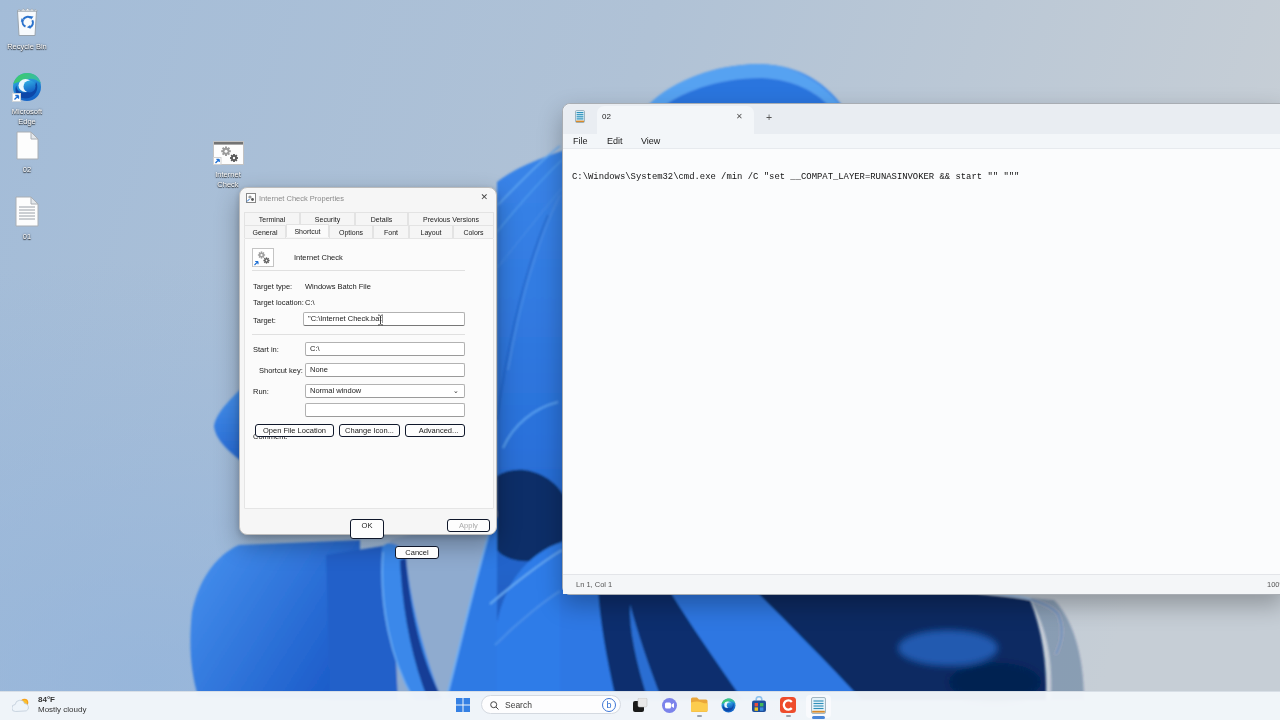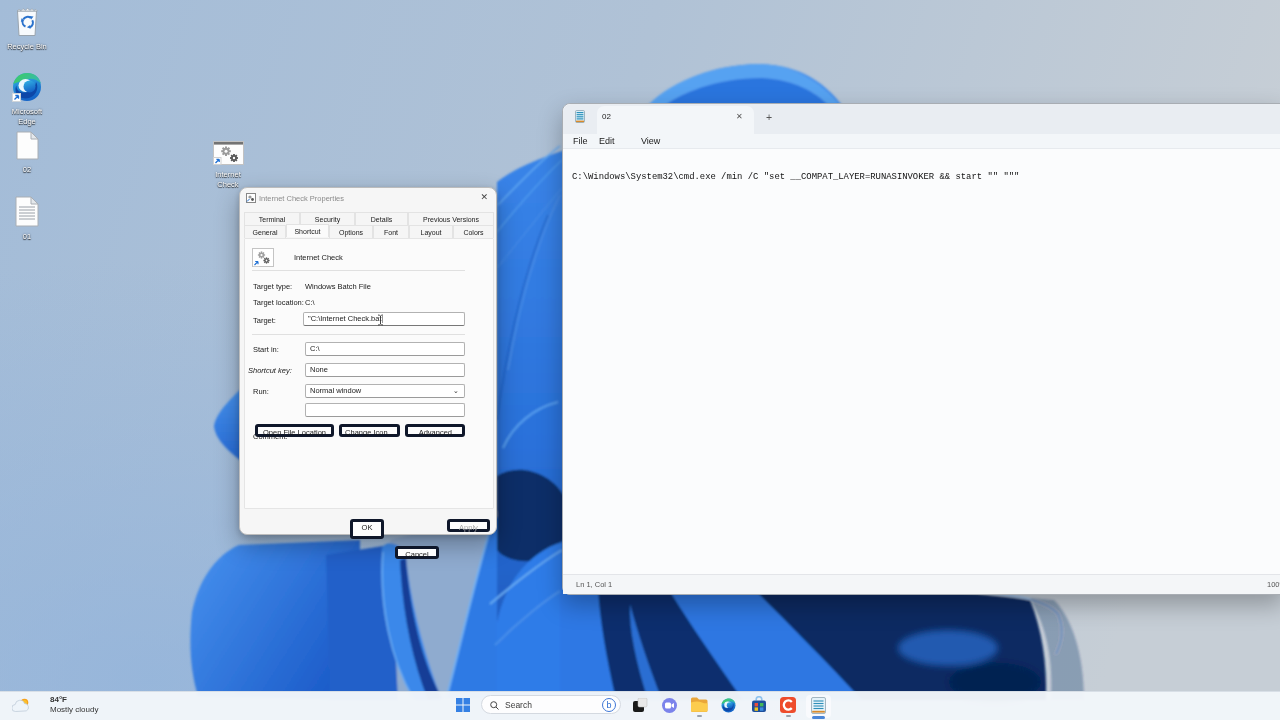--- a/index.html
+++ b/index.html
@@ -13,35 +13,35 @@
 #dlg { position:absolute; left:239px; top:187px; width:258px; height:348px; background:#f6f6f6; border:1px solid #bcbcbc; border-radius:8px; box-shadow:0 10px 24px rgba(0,0,0,.30), 0 2px 6px rgba(0,0,0,.18); font-size:7.5px; color:#1a1a1a; }
 #dlg .tbar { position:absolute; left:0; top:0; right:0; height:25px; }
 #dlg .ttl { position:absolute; left:19px; top:6px; color:#8b8b8b; font-size:7.5px; }
 #dlg .tclose { position:absolute; right:8px; top:4px; color:#444; font-size:9px; font-weight:400; }
 .tabpage { position:absolute; left:4px; top:50px; width:250px; height:271px; background:#fbfbfb; border:1px solid #e5e5e5; border-radius:1px; }
 .tabs { position:absolute; left:4px; top:24px; width:250px; font-size:7px; }
 .tabs .r { display:flex; height:13px; }
 .tabs span { display:block; text-align:center; padding-top:2.5px; border:1px solid #e3e3e3; background:#f5f5f5; border-bottom:none; height:13px; }
 .lblrow { position:absolute; font-size:7.5px; color:#1a1a1a; }
 .inp { position:absolute; background:#fff; border:1px solid #b2b2b2; border-bottom-color:#9a9a9a; border-radius:2px; font-size:7.5px; color:#1a1a1a; line-height:12px; padding-left:4px; }
-.btn { position:absolute; background:#fdfdfd; border:3px solid #0f172a; border-radius:3px; font-size:7.5px; color:#1a1a1a; text-align:center; line-height:11px; }
+.btn { position:absolute; background:#fdfdfd; border:1px solid #0f172a; border-radius:3px; font-size:7.5px; color:#1a1a1a; text-align:center; line-height:11px; }
 .sep { position:absolute; height:1px; background:#e0e0e0; }
 
 
 #np { position:absolute; left:562px; top:103px; width:722px; height:492px; background:#fbfcfd; border:1px solid #a8adb3; border-radius:8px 0 0 8px; box-shadow:0 10px 24px rgba(0,0,0,.28); }
 #np .tabbar { position:absolute; left:0; top:0; right:0; height:30px; background:#e9edf2; border-radius:8px 0 0 0; }
 #np .tab { position:absolute; left:34px; top:2px; width:157px; height:28px; background:#f3f6f9; border-radius:7px 7px 0 0; }
 #np .menu { position:absolute; left:0; top:30px; right:0; height:15px; background:#f3f6f9; border-bottom:1px solid #e7eaee; font-size:9px; color:#1b1b1b; }
 #np .body { position:absolute; left:0; top:46px; right:0; bottom:20px; background:#fbfcfd; }
 #np .status { position:absolute; left:0; bottom:0; right:0; height:20px; background:#f4f6f8; border-top:1px solid #e3e5e9; font-size:7.5px; color:#555; }
 
 
 #tb { position:absolute; left:0; top:691px; width:1280px; height:29px; background:rgba(242,246,250,.97); border-top:1px solid rgba(210,218,226,.8); }
 #tb .w { position:absolute; left:12px; top:3px; display:flex; align-items:center; }
-#tb .wtxt { margin-left:20px; font-size:8px; color:#333; line-height:10px; }
+#tb .wtxt { margin-left:8px; font-size:8px; color:#333; line-height:10px; }
 .tray { position:absolute; top:0; height:29px; font-size:8px; color:#222; }
 </style>
 </head>
 <body>
 <div id="desk">
 <svg id="wall" width="1280" height="720" viewBox="0 0 1280 720">
   <defs>
     <linearGradient id="bg" x1="0" y1="0" x2="1" y2="0.18">
       <stop offset="0" stop-color="#a3bcd8"></stop>
       <stop offset="0.5" stop-color="#b0c2d6"></stop>
@@ -270,21 +270,21 @@
   <div class="lblrow" style="left:13px; top:110px;">Target location:</div>
   <div class="lblrow" style="left:65px; top:110px;">C:\</div>
   <div class="lblrow" style="left:13px; top:128px;">Target:</div>
   <div class="inp" style="left:63px; top:124px; width:162px; height:14px; border-bottom-color:#777;">"C:\Internet Check.bat<span style="color:#555">|</span></div>
   <svg style="position:absolute;left:137px;top:126px" width="7" height="12" viewBox="0 0 7 12">
         <path d="M1 1 C2.2 1 3 1.4 3.5 2 C4 1.4 4.8 1 6 1 M3.5 2 V10 M1 11 C2.2 11 3 10.6 3.5 10 C4 10.6 4.8 11 6 11" fill="none" stroke="#333" stroke-width="0.9"></path>
       </svg>
   <div class="sep" style="left:12px; top:146px; width:213px;"></div>
   <div class="lblrow" style="left:13px; top:157px;">Start in:</div>
   <div class="inp" style="left:65px; top:154px; width:160px; height:14px;">C:\</div>
-  <div class="lblrow" style="left:8px; top:178px;font-style:italic;">Shortcut key:</div>
+  <div class="lblrow" style="left:19px; top:178px;">Shortcut key:</div>
   <div class="inp" style="left:65px; top:175px; width:160px; height:14px;">None</div>
   <div class="lblrow" style="left:13px; top:199px;">Run:</div>
   <div class="inp" style="left:65px; top:196px; width:160px; height:14px;">Normal window<span style="position:absolute;right:5px;top:0;color:#444;">⌄</span></div>
   <div class="lblrow" style="left:13px; top:218px;margin-top:26px;">Comment:</div>
   <div class="inp" style="left:65px; top:215px; width:160px; height:14px;"></div>
   <div class="btn" style="left:15px; top:236px; width:79px; height:13px;">Open File Location</div>
   <div class="btn" style="left:99px; top:236px; width:61px; height:13px;">Change Icon...</div>
   <div class="btn" style="left:165px; top:236px; width:60px; height:13px;padding-left:7px;">Advanced...</div>
   <div class="btn" style="left:110px; top:331px; width:34px; height:20px;">OK</div>
   <div class="btn" style="left:155px; top:331px; width:44px; height:13px;margin-top:27px;">Cancel</div>
@@ -303,21 +303,21 @@
           </g>
           <rect x="1" y="10.6" width="8" height="1.5" fill="#d98a2b"></rect>
         </svg>
     <div class="tab"></div>
     <div style="position:absolute;left:39px;top:8px;font-size:8px;color:#1b1b1b;">02</div>
     <div style="position:absolute;left:173px;top:8px;font-size:8px;color:#555;">✕</div>
     <div style="position:absolute;left:203px;top:6.5px;font-size:10.5px;color:#555;font-weight:300;">+</div>
   </div>
   <div class="menu">
     <span style="position:absolute;left:10px;top:2px;">File</span>
-    <span style="position:absolute;left:36px;top:2px;">Edit</span>
+    <span style="position:absolute;left:44px;top:2px;">Edit</span>
     <span style="position:absolute;left:78px;top:2px;">View</span>
   </div>
   <div class="body">
     <div style="position:absolute;left:9px;top:21.5px;font-family:'Liberation Mono',monospace;font-size:8.9px;color:#111;white-space:pre;">C:\Windows\System32\cmd.exe /min /C "set __COMPAT_LAYER=RUNASINVOKER &amp;&amp; start "" """</div>
   </div>
   <div class="status">
     <span style="position:absolute;left:13px;top:5px;">Ln 1, Col 1</span>
     <span style="position:absolute;left:704px;top:5px;">100%</span>
   </div>
 </div>

